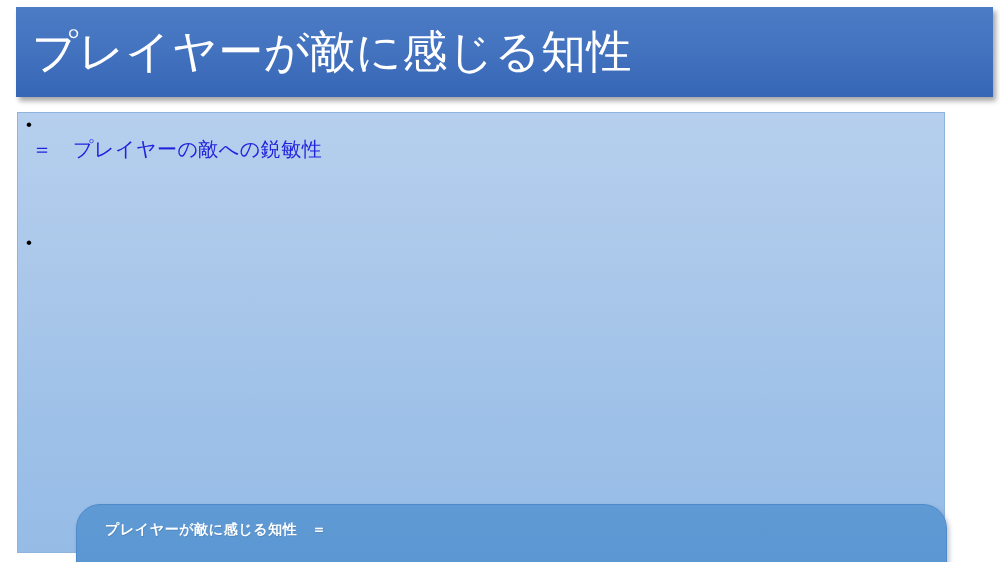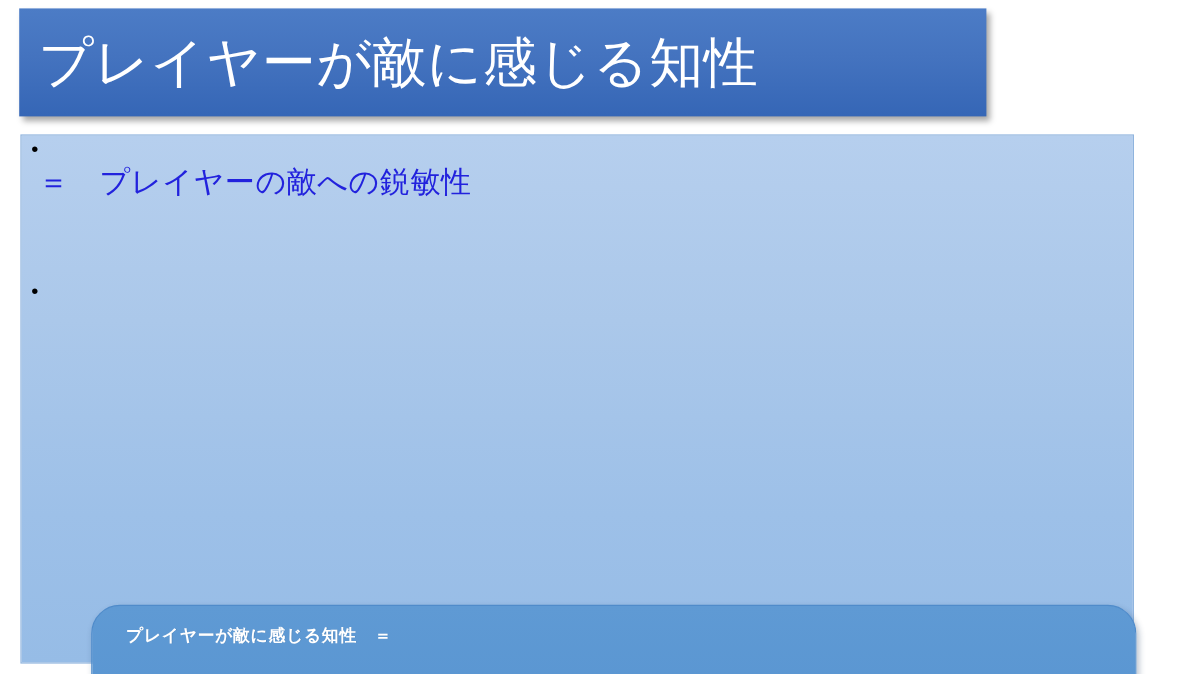--- a/index.html
+++ b/index.html
@@ -18,21 +18,21 @@
     height: 562px;
     background: #ffffff;
     overflow: hidden;
   }
 
   
   .title-bar {
     position: absolute;
     left: 16px;
     top: 7px;
-    width: 806px;
+    width: 977px;
     height: 90px;
     background: linear-gradient(to bottom, #4c7cc6 0%, #4473bf 45%, #3566b6 100%);
     box-shadow: 3px 4px 5px rgba(0,0,0,0.35);
     box-sizing: border-box;
   }
   .title-text {
     position: absolute;
     left: 16px;
     top: 50%;
     transform: translateY(-50%);
@@ -78,21 +78,21 @@
     font-size: 17px;
     color: #000000;
     line-height: 1;
     flex: none;
     transform: translateY(-3px);
   }
   .bullet-label { letter-spacing: 0.5px; }
 
   .eq-line {
     color: #2222dd;
-    font-size: 25px;
+    font-size: 20px;
     line-height: 1.32;
     white-space: pre;
     padding-left: 6px;
     letter-spacing: 0.5px;
   }
 
   
   .formula-box {
     position: absolute;
     left: 58px;

